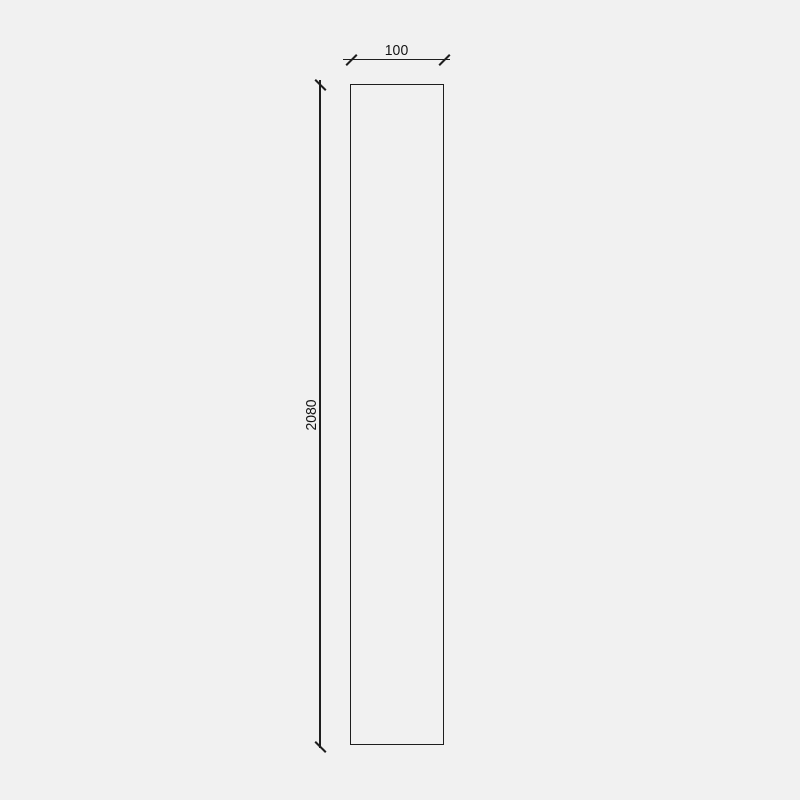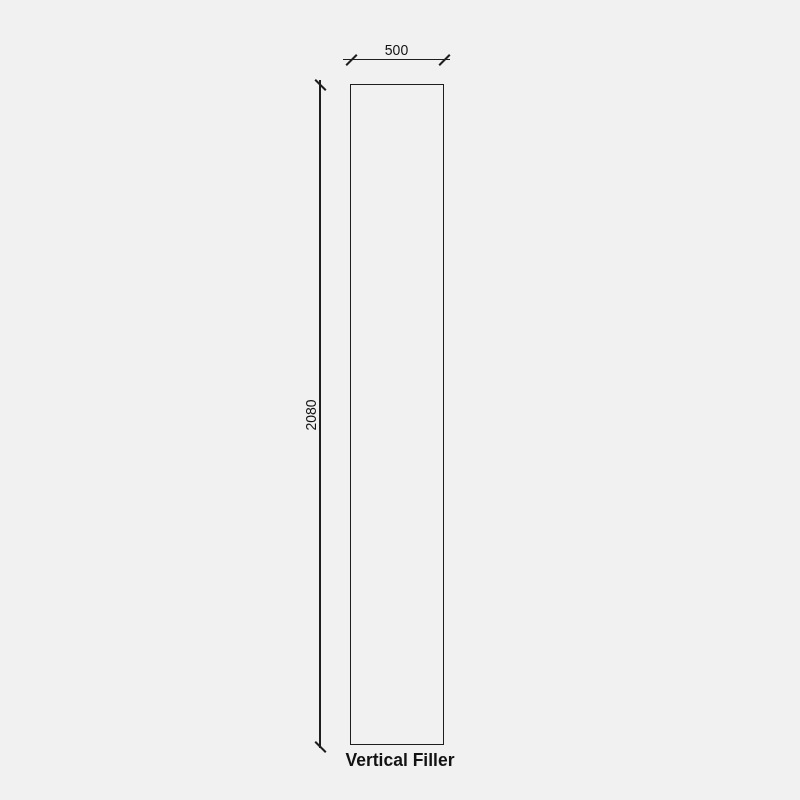--- a/index.html
+++ b/index.html
@@ -89,26 +89,25 @@
   }
 </style>
 </head>
 <body>
 
 <div class="canvas">
 
   <div class="dim-line-h"></div>
   <div class="tick tick-h left"></div>
   <div class="tick tick-h right"></div>
-  <div class="dim-label width">500</div>
+  <div class="dim-label width">100</div>
 
   <div class="dim-line-v"></div>
   <div class="tick tick-v top"></div>
   <div class="tick tick-v bottom"></div>
   <div class="dim-label height">2080</div>
 
   <div class="panel-rect"></div>
 
   <div class="caption">
-    <div>Vertical Filler</div>
   </div>
 
 </div>
 
 </body></html>

